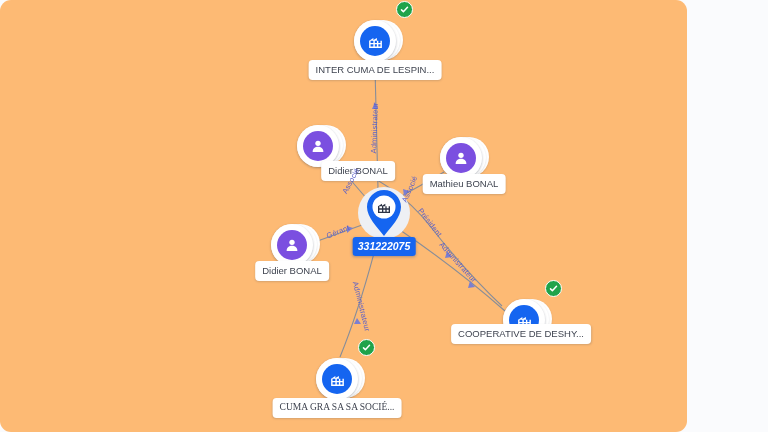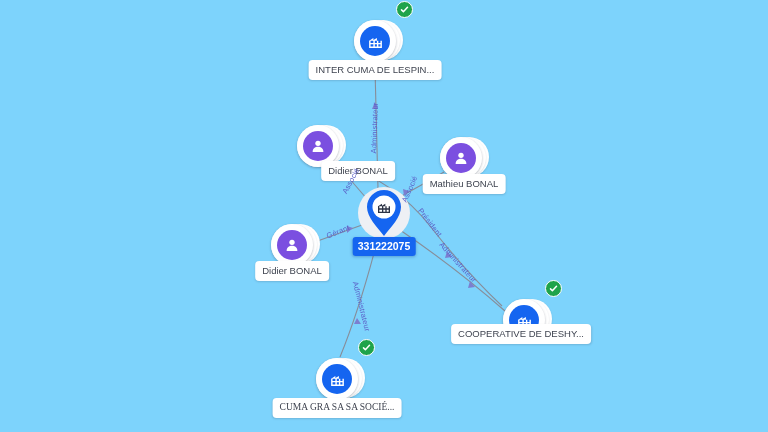--- a/index.html
+++ b/index.html
@@ -7,23 +7,24 @@
     padding: 0;
     width: 768px;
     height: 432px;
     overflow: hidden;
     background: #fafbfd;
     font-family: "Liberation Sans", sans-serif;
   }
 
   #graph-canvas {
     position: relative;
-    width: 768px;
+    width: 687px;
     height: 432px;
-    background: #7dd3fc;
+    background: #fdba74;
+    border-radius: 11px;
   }
 
   #edge-layer {
     position: absolute;
     left: 0;
     top: 0;
     width: 768px;
     height: 432px;
   }
 
@@ -152,20 +153,21 @@
   }
 
   .node-label.center {
     background: #1565f0;
     color: #ffffff;
     font-size: 10.5px;
     font-weight: bold;
     padding: 4px 5px;
     border-radius: 3px;
     box-shadow: 0 1px 3px rgba(20, 60, 140, 0.35);
+    font-style: italic;
   }
 </style>
 </head>
 <body>
 
 <div id="graph-canvas">
 
   <svg id="edge-layer" viewBox="0 0 768 432">
 
     <path class="edge-line" d="M 378 189 L 375 68"></path>

